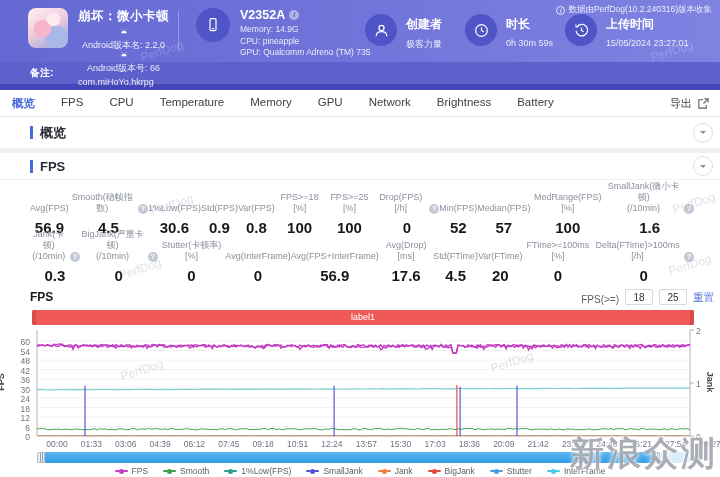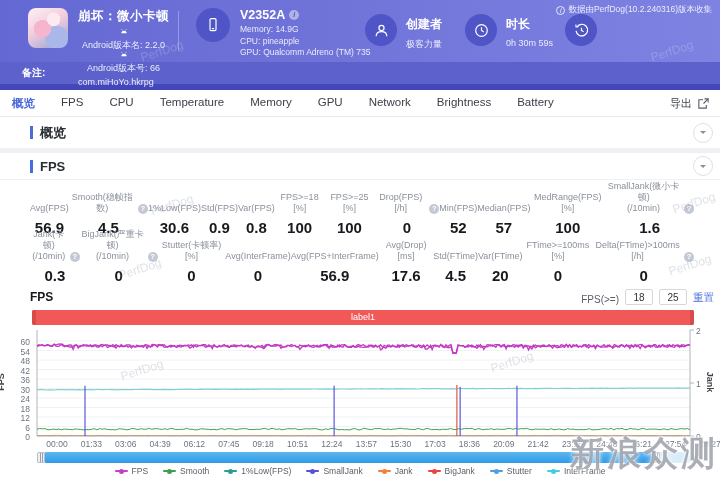--- a/index.html
+++ b/index.html
@@ -23,21 +23,21 @@
   .game-pkg { font-size:9px; color:rgba(255,255,255,.88); margin-top:3px;}
   .vdiv { position:absolute; left:178px; top:11px; width:1px; height:40px; background:rgba(255,255,255,.3); }
   .dev-block { position:absolute; left:196px; top:8px; display:flex; gap:10px; }
   .circle { width:34px; height:34px; border-radius:50%; background:#4f55c6; display:flex; align-items:center; justify-content:center; flex:0 0 auto;}
   .dev-title { font-size:12.5px; font-weight:bold; display:flex; align-items:center; gap:4px; margin-bottom:2px;}
   .badge-i { width:10px;height:10px;border-radius:50%;background:rgba(255,255,255,.45);color:#555a9e;font-size:7px;line-height:10px;text-align:center;font-style:italic;font-weight:bold;}
   .dev-line { font-size:8.5px; color:rgba(255,255,255,.85); line-height:11.5px;}
   .meta-block { position:absolute; top:14px; display:flex; gap:9px; }
   .meta-label { font-size:12px; font-weight:bold; margin-top:2px;}
   .meta-value { font-size:9px; color:rgba(255,255,255,.85); margin-top:5px;}
-  .note-bar { height:22px; background:#5c61cb; color:#fff; display:flex; align-items:center; padding-left:22px; gap:6px;text-align:right;}
+  .note-bar { height:22px; background:#5c61cb; color:#fff; display:flex; align-items:center; padding-left:30px; gap:6px;text-align:right;}
   .note-label { font-size:10px; font-weight:bold; }
   .note-ph { font-size:10px; color:rgba(255,255,255,.55); }
   .dark-strip { height:6px; background:#4347ba; }
 
   
   .tabs { height:27px; background:#fff; border-bottom:1px solid #e9eaee; display:flex; align-items:center; padding:0 12px; gap:26px; position:relative;}
   .tab { font-size:11.5px; color:#3c4048; cursor:pointer; }
   .tab.active { color:#4a6bdb; font-weight:bold; }
   .export-box { position:absolute; right:10px; display:flex; align-items:center; gap:5px; font-size:11px; color:#3c4048; cursor:pointer;}
 
@@ -177,20 +177,24 @@
         </div>
       </div>
 
       <div class="meta-block" style="left:565px">
         <div class="circle" style="width:32px;height:32px">
           <svg width="17" height="17" viewBox="0 0 24 24" fill="none" stroke="#fff" stroke-width="1.7">
               <path d="M5.5 7a8.2 8.2 0 1 1-1.2 5.5"></path>
               <path d="M4 3.5 4.3 7l3.4-.3" stroke-width="1.5"></path>
               <path d="M12 8v4l3 1.8"></path>
             </svg>
+        </div>
+        <div>
+          <div class="meta-label">上传时间</div>
+          <div class="meta-value">15/05/2024 23:27:01</div>
         </div>
       </div>
 
       <span class="wm onheader" style="left:140px;top:44px">PerfDog</span>
       <span class="wm onheader" style="left:650px;top:44px">PerfDog</span>
     </div>
 
     <div class="note-bar">
       <span class="note-label">备注:</span>
     </div>

